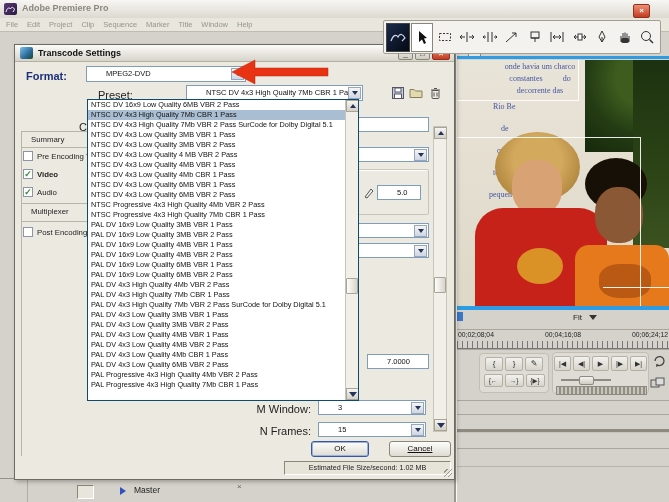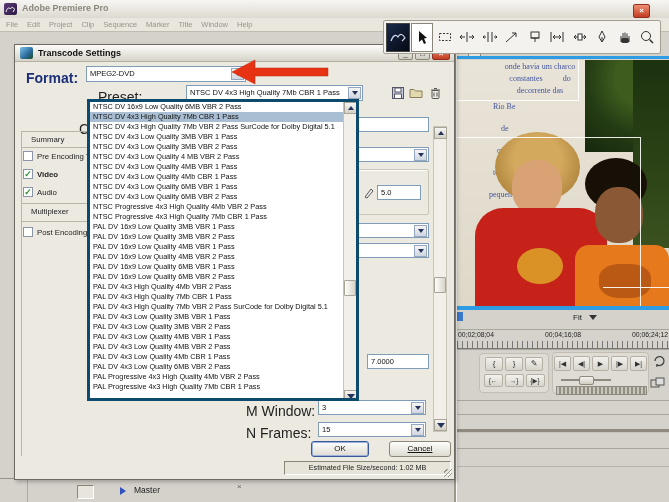--- a/index.html
+++ b/index.html
@@ -91,38 +91,38 @@
     z-index:30;box-shadow:2px 2px 4px rgba(0,0,0,.25);}
   .dialog *{position:absolute;box-sizing:border-box;}
   .dlg-title{left:0;top:0;width:100%;height:17px;background:linear-gradient(#fcfbf9,#d6d3c9);
     border-bottom:1px solid #b4b0a4;}
   .dlg-icon{left:5px;top:2px;width:13px;height:12px;border-radius:2px;
     background:linear-gradient(135deg,#7ac0e8,#2a6a9a 60%,#1a4a22);}
   .dlg-title-text{left:23px;top:3px;font-size:9px;font-weight:bold;color:#111;}
   .wbtn{top:2px;width:15px;height:13px;border:1px solid #8a8678;border-radius:2px;
     background:linear-gradient(#f4f3ef,#cfccc2);font-size:8px;line-height:11px;text-align:center;color:#333;}
   .wbtn.close{width:18px;background:linear-gradient(#ef8f74,#c23c22);border-color:#903020;color:#fff;font-weight:bold;}
-  .dlabel{font-size:14px;color:#222;white-space:nowrap;}
+  .dlabel{font-size:11px;color:#222;white-space:nowrap;}
   .navy{color:#1c2f7a;font-weight:bold;}
   .field{background:#fff;border:1px solid #7f9db9;font-size:7.5px;color:#111;
-    padding:2px 2px 0 3px;white-space:nowrap;overflow:hidden;}
+    padding:2px 2px 0 19px;white-space:nowrap;overflow:hidden;}
   .chev{top:1px;right:1px;width:13px;height:12px;background:linear-gradient(#f6f5f2,#cfd5e2);
     border:1px solid #94a6c0;display:flex;align-items:center;justify-content:center;}
   .chev .tri-down{border-left-width:3px;border-right-width:3px;border-top-width:4px;border-top-color:#24335a;}
   .mini-icon{width:14px;height:14px;}
   
   .navline{background:#b9b5a8;}
   .cb{width:10px;height:10px;background:#fff;border:1px solid #8a96a8;font-size:9px;line-height:9px;
     text-align:center;color:#2e8f2e;font-weight:bold;}
   .cb[data-state="unchecked"]::after{content:"";}
   .cb[data-state="checked"]::after{content:"\2713";}
   .navlabel{font-size:7.8px;color:#222;white-space:nowrap;}
   .navlabel.sel-bold{font-weight:bold;}
   
-  .plist{left:72px;top:54px;width:272px;height:302px;background:#fff;border:3px solid #0c4a6e;z-index:5;overflow:hidden;}
+  .plist{left:72px;top:54px;width:272px;height:302px;background:#fff;border:1px solid #0c4a6e;z-index:5;overflow:hidden;}
   .plist-rows{position:absolute;left:0;top:0;width:258px;height:300px;}
   .prow{position:relative;height:10px;line-height:10px;font-size:7.3px;color:#111;padding-left:3px;white-space:nowrap;}
   .prow.sel{background:#a9bed2;}
   .pscroll{position:absolute;right:0;top:0;width:13px;height:300px;background:#f1efe7;border-left:1px solid #c8c4b8;}
   .sbtn{position:absolute;left:0;width:13px;height:12px;background:linear-gradient(#f6f5f2,#d4d0c6);
     border:1px solid #a8a498;display:flex;align-items:center;justify-content:center;}
   .tri-up{width:0;height:0;border-left:3px solid transparent;border-right:3px solid transparent;border-bottom:4px solid #24335a;}
   .sthumb{position:absolute;left:0;width:12px;height:16px;background:linear-gradient(90deg,#fdfdfb,#d8d4ca);
     border:1px solid #a8a498;border-radius:1px;}
   

